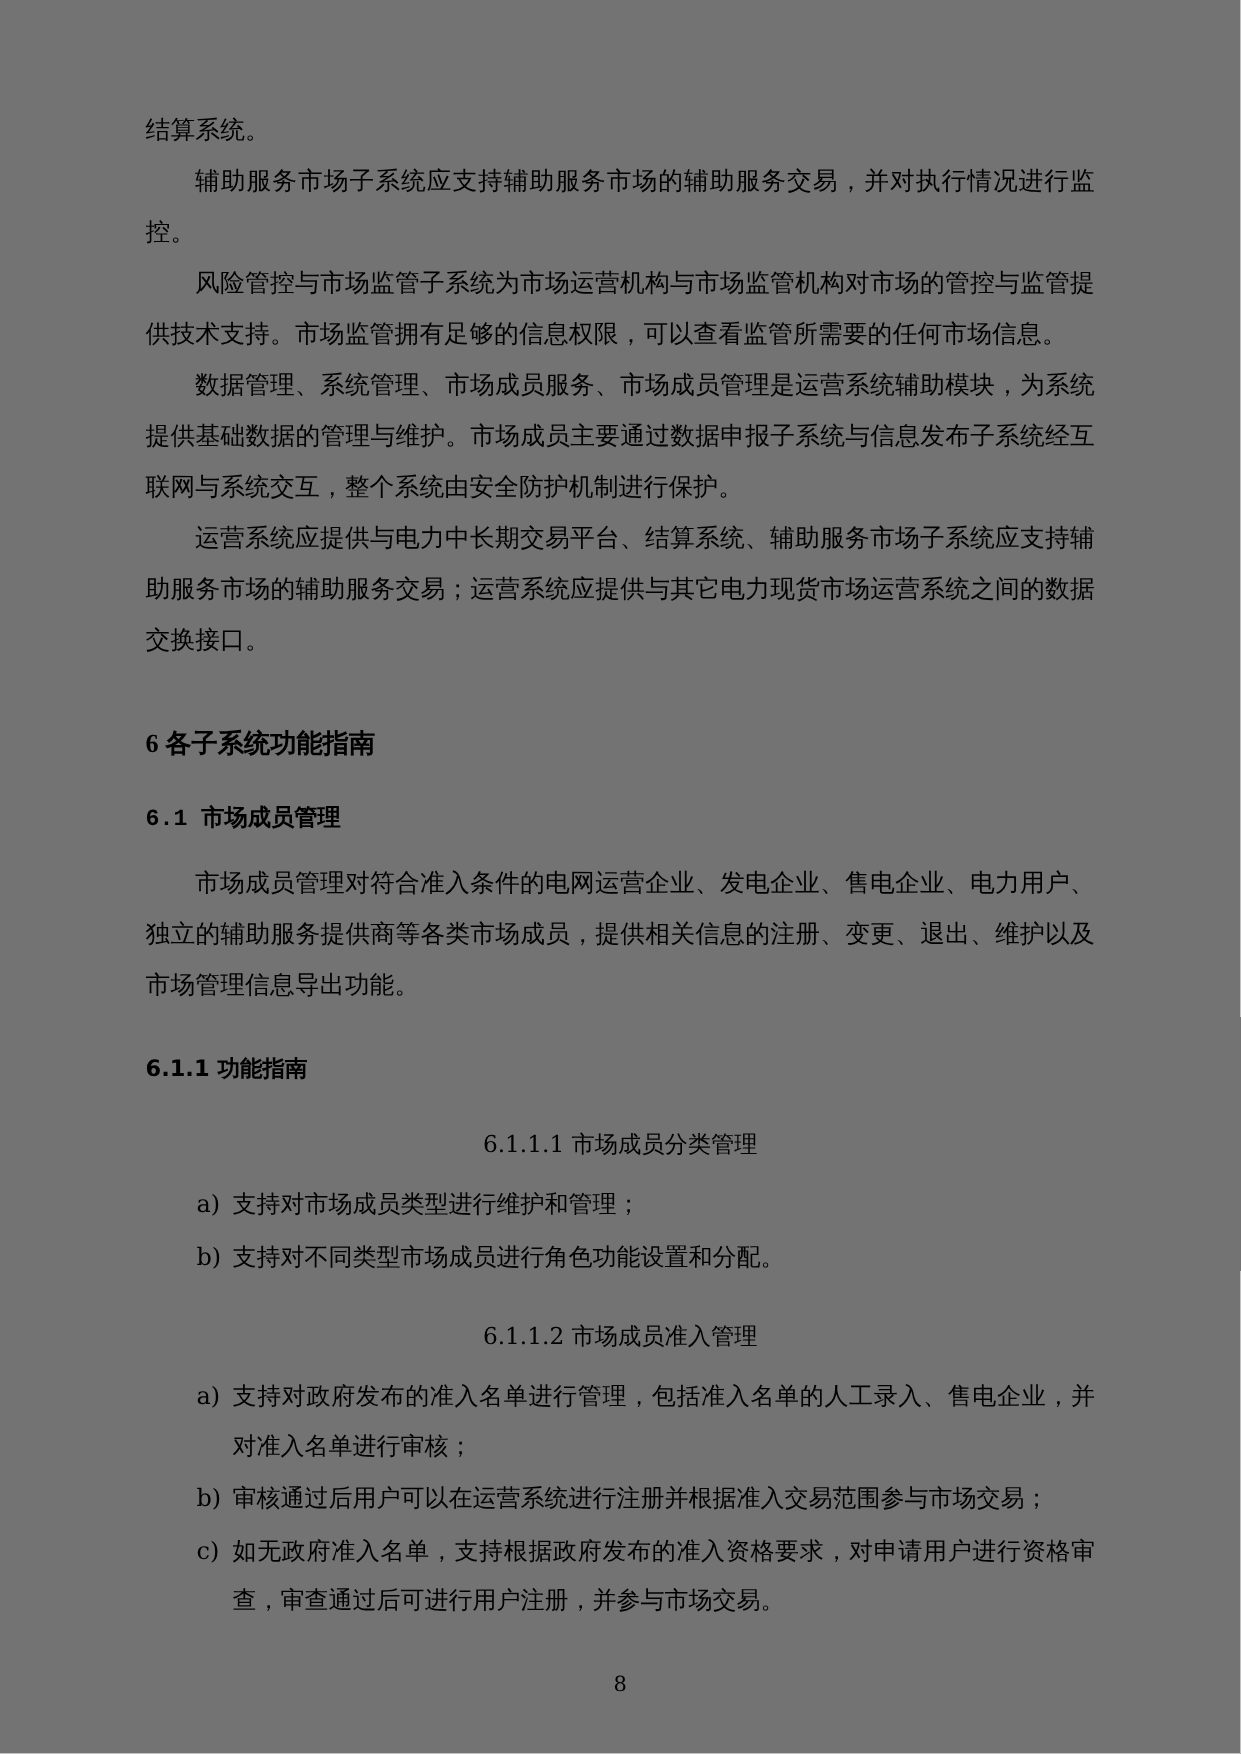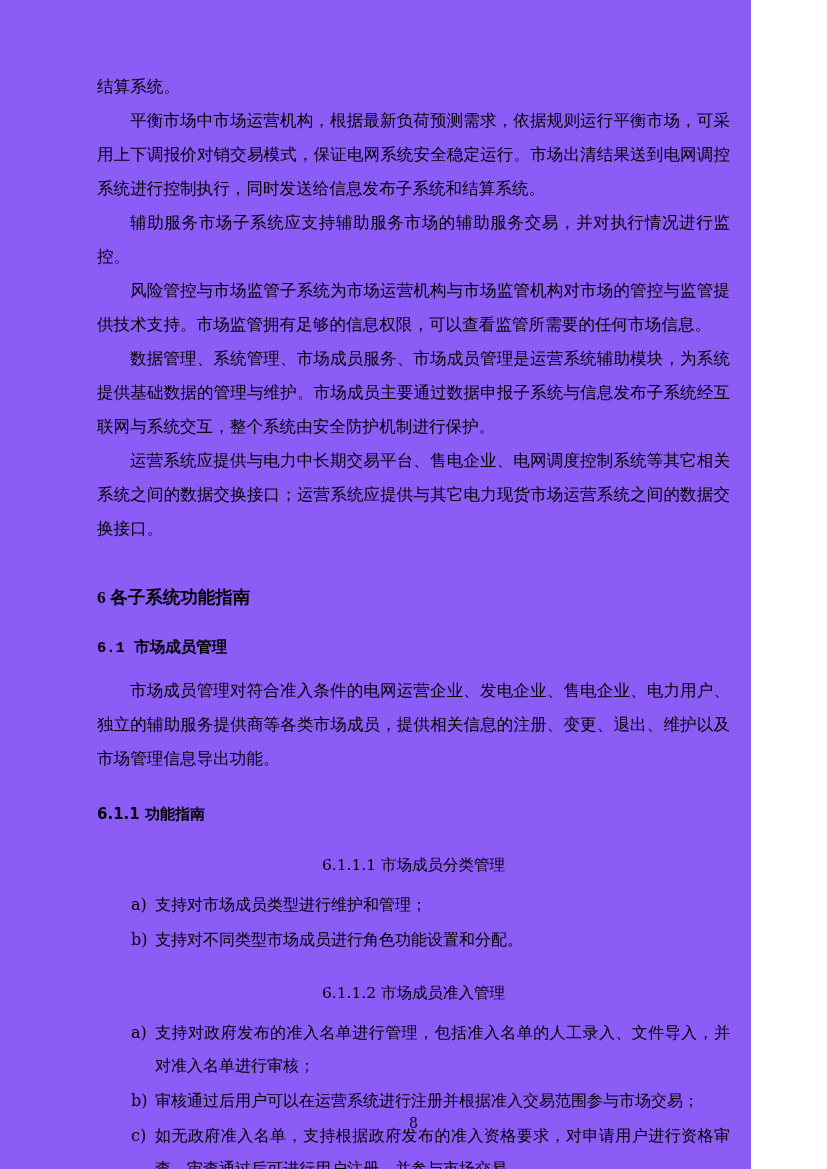--- a/index.html
+++ b/index.html
@@ -5,24 +5,24 @@
   html, body {
     margin: 0;
     padding: 0;
     background: #ffffff;
   }
   body {
     font-family: "DejaVu Serif", "Liberation Serif", serif;
     color: #000000;
   }
   .page {
-    width: 751px;
+    width: 827px;
     height: 1169px;
     position: relative;
-    background: #8b5cf6;
+    background: #737373;
     box-sizing: border-box;
     padding: 70px 97px 40px 97px;
     overflow: hidden;
   }
   .content {
     width: 633px;
   }
   p.body-text {
     margin: 0;
     font-size: 16.5px;
@@ -93,25 +93,24 @@
     font-family: "DejaVu Serif", "Liberation Serif", serif;
   }
 </style>
 </head>
 <body>
 
 <div class="page">
   <div class="content">
 
     <p class="body-text">结算系统。</p>
-    <p class="body-text indent">平衡市场中市场运营机构，根据最新负荷预测需求，依据规则运行平衡市场，可采用上下调报价对销交易模式，保证电网系统安全稳定运行。市场出清结果送到电网调控系统进行控制执行，同时发送给信息发布子系统和结算系统。</p>
     <p class="body-text indent">辅助服务市场子系统应支持辅助服务市场的辅助服务交易，并对执行情况进行监控。</p>
     <p class="body-text indent">风险管控与市场监管子系统为市场运营机构与市场监管机构对市场的管控与监管提供技术支持。市场监管拥有足够的信息权限，可以查看监管所需要的任何市场信息。</p>
     <p class="body-text indent">数据管理、系统管理、市场成员服务、市场成员管理是运营系统辅助模块，为系统提供基础数据的管理与维护。市场成员主要通过数据申报子系统与信息发布子系统经互联网与系统交互，整个系统由安全防护机制进行保护。</p>
-    <p class="body-text indent">运营系统应提供与电力中长期交易平台、售电企业、电网调度控制系统等其它相关系统之间的数据交换接口；运营系统应提供与其它电力现货市场运营系统之间的数据交换接口。</p>
+    <p class="body-text indent">运营系统应提供与电力中长期交易平台、结算系统、辅助服务市场子系统应支持辅助服务市场的辅助服务交易；运营系统应提供与其它电力现货市场运营系统之间的数据交换接口。</p>
 
     <h2 class="heading1">6  各子系统功能指南</h2>
 
     <h3 class="heading2">6.1  市场成员管理</h3>
 
     <p class="body-text indent">市场成员管理对符合准入条件的电网运营企业、发电企业、售电企业、电力用户、独立的辅助服务提供商等各类市场成员，提供相关信息的注册、变更、退出、维护以及市场管理信息导出功能。</p>
 
     <h4 class="heading3">6.1.1  功能指南</h4>
 
     <p class="heading4">6.1.1.1  市场成员分类管理</p>
@@ -123,21 +122,21 @@
       <li>
         <span class="marker">b)</span>
         <span class="item-text">支持对不同类型市场成员进行角色功能设置和分配。</span>
       </li>
     </ol>
 
     <p class="heading4">6.1.1.2  市场成员准入管理</p>
     <ol class="alpha-list">
       <li>
         <span class="marker">a)</span>
-        <span class="item-text">支持对政府发布的准入名单进行管理，包括准入名单的人工录入、文件导入，并对准入名单进行审核；</span>
+        <span class="item-text">支持对政府发布的准入名单进行管理，包括准入名单的人工录入、售电企业，并对准入名单进行审核；</span>
       </li>
       <li>
         <span class="marker">b)</span>
         <span class="item-text">审核通过后用户可以在运营系统进行注册并根据准入交易范围参与市场交易；</span>
       </li>
       <li>
         <span class="marker">c)</span>
         <span class="item-text">如无政府准入名单，支持根据政府发布的准入资格要求，对申请用户进行资格审查，审查通过后可进行用户注册，并参与市场交易。</span>
       </li>
     </ol>

